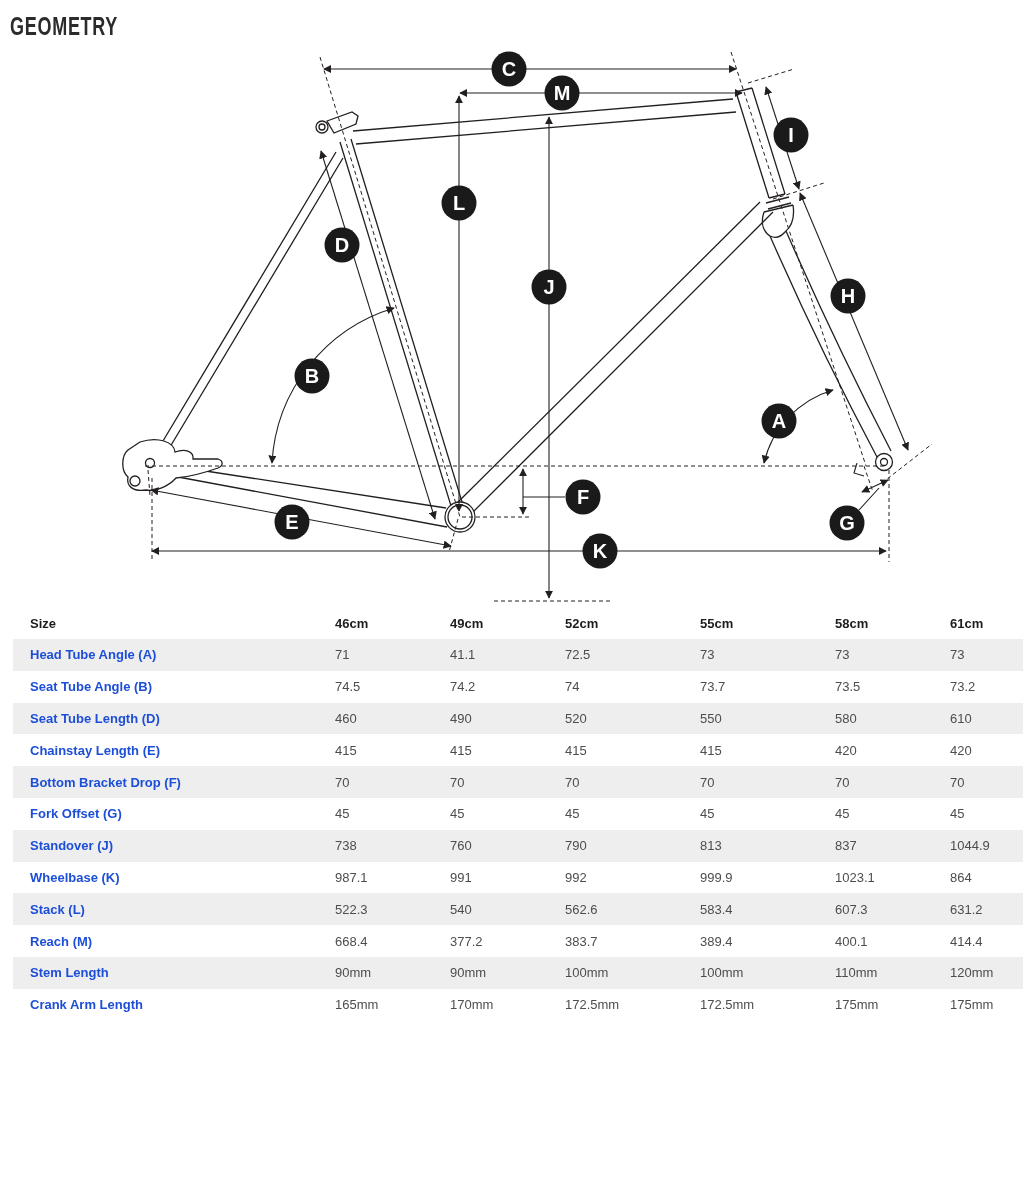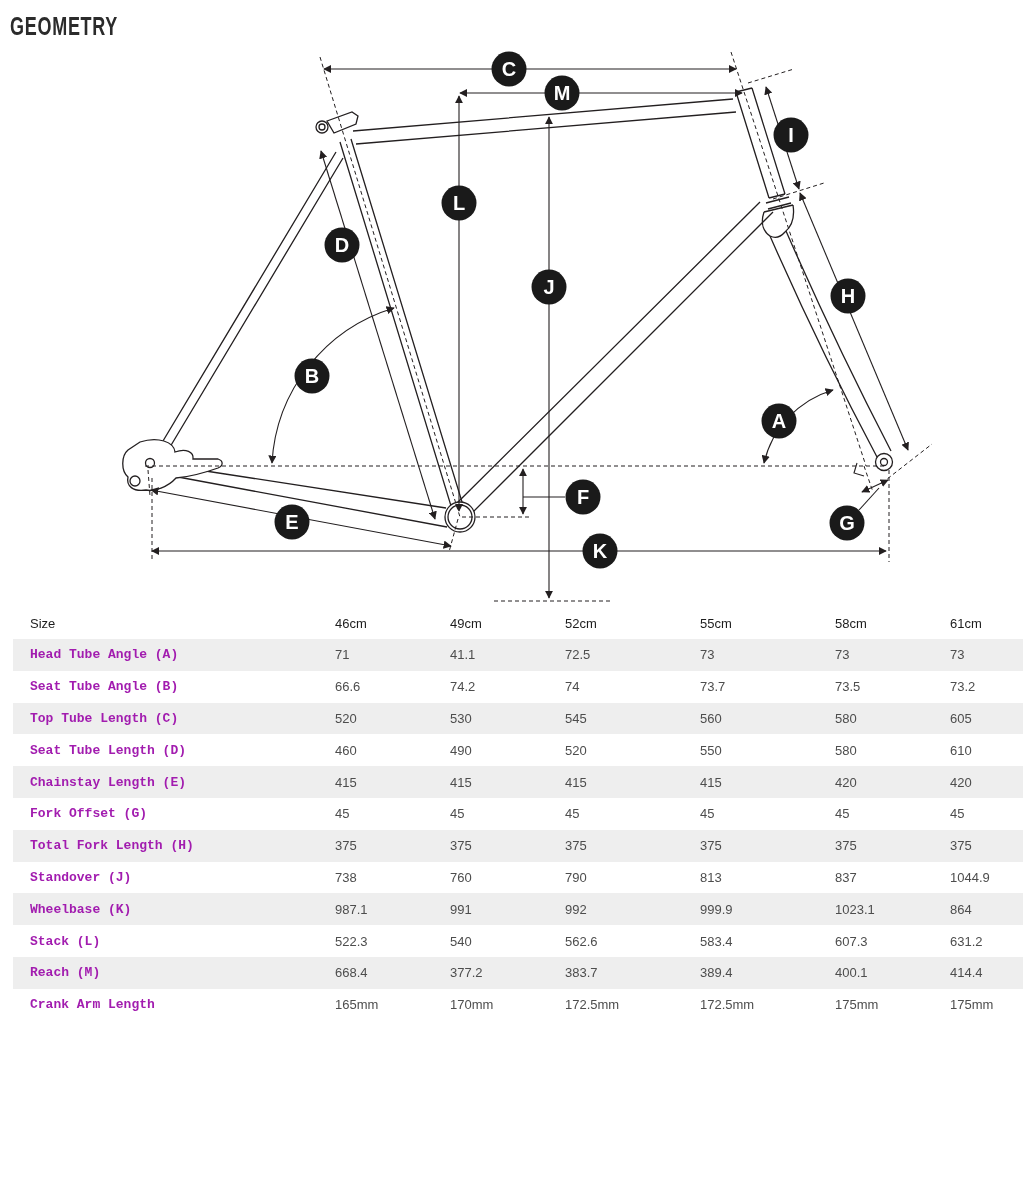--- a/index.html
+++ b/index.html
@@ -4,22 +4,22 @@
 <style>
   html,body{margin:0;padding:0;background:#ffffff;}
   .page{position:relative;width:1023px;height:1183px;background:#fff;overflow:hidden;
         font-family:"Liberation Sans",sans-serif;}
   .title{position:absolute;left:10px;top:12px;font-size:25px;font-weight:700;color:#2b2b2b;
          transform:scaleX(0.72);transform-origin:left center;letter-spacing:1px;white-space:nowrap;}
   svg.diagram{display:block;width:1025px;height:608px;}
   .geo-table{width:1012px;margin-left:13px;border-collapse:collapse;font-size:13px;table-layout:fixed;}
   .geo-table th,.geo-table td{text-align:left;padding:0;height:31.8px;vertical-align:middle;
          white-space:nowrap;overflow:hidden;}
-  .geo-table thead th{font-weight:normal;color:#1d1d1d;height:31px;}
-  .geo-table tbody th{font-weight:bold;color:#a21caf;font-family:Liberation Mono, monospace;}
+  .geo-table thead th{font-weight:bold;color:#1d1d1d;height:31px;}
+  .geo-table tbody th{font-weight:bold;color:#1d4ed8;}
   .geo-table td{color:#4d4d4d;font-weight:400;}
   .geo-table th:first-child{padding-left:17px;}
   .geo-table tbody tr:nth-child(odd){background:#eeeeee;}
 </style>
 </head>
 <body>
 
 <div class="page">
 
   <div class="title">GEOMETRY</div>
@@ -182,37 +182,28 @@
       <td>71</td>
       <td>41.1</td>
       <td>72.5</td>
       <td>73</td>
       <td>73</td>
       <td>73</td>
     </tr>
 
     <tr>
       <th>Seat Tube Angle (B)</th>
-      <td>66.6</td>
+      <td>74.5</td>
       <td>74.2</td>
       <td>74</td>
       <td>73.7</td>
       <td>73.5</td>
       <td>73.2</td>
     </tr>
 
-    <tr>
-      <th>Top Tube Length (C)</th>
-      <td>520</td>
-      <td>530</td>
-      <td>545</td>
-      <td>560</td>
-      <td>580</td>
-      <td>605</td>
-    </tr>
 
     <tr>
       <th>Seat Tube Length (D)</th>
       <td>460</td>
       <td>490</td>
       <td>520</td>
       <td>550</td>
       <td>580</td>
       <td>610</td>
     </tr>
@@ -220,40 +211,40 @@
     <tr>
       <th>Chainstay Length (E)</th>
       <td>415</td>
       <td>415</td>
       <td>415</td>
       <td>415</td>
       <td>420</td>
       <td>420</td>
     </tr>
 
+    <tr>
+      <th>Bottom Bracket Drop (F)</th>
+      <td>70</td>
+      <td>70</td>
+      <td>70</td>
+      <td>70</td>
+      <td>70</td>
+      <td>70</td>
+    </tr>
 
     <tr>
       <th>Fork Offset (G)</th>
       <td>45</td>
       <td>45</td>
       <td>45</td>
       <td>45</td>
       <td>45</td>
       <td>45</td>
     </tr>
 
-    <tr>
-      <th>Total Fork Length (H)</th>
-      <td>375</td>
-      <td>375</td>
-      <td>375</td>
-      <td>375</td>
-      <td>375</td>
-      <td>375</td>
-    </tr>
 
 
     <tr>
       <th>Standover (J)</th>
       <td>738</td>
       <td>760</td>
       <td>790</td>
       <td>813</td>
       <td>837</td>
       <td>1044.9</td>
@@ -283,20 +274,29 @@
       <th>Reach (M)</th>
       <td>668.4</td>
       <td>377.2</td>
       <td>383.7</td>
       <td>389.4</td>
       <td>400.1</td>
       <td>414.4</td>
     </tr>
 
 
+    <tr>
+      <th>Stem Length</th>
+      <td>90mm</td>
+      <td>90mm</td>
+      <td>100mm</td>
+      <td>100mm</td>
+      <td>110mm</td>
+      <td>120mm</td>
+    </tr>
 
     <tr>
       <th>Crank Arm Length</th>
       <td>165mm</td>
       <td>170mm</td>
       <td>172.5mm</td>
       <td>172.5mm</td>
       <td>175mm</td>
       <td>175mm</td>
     </tr>

